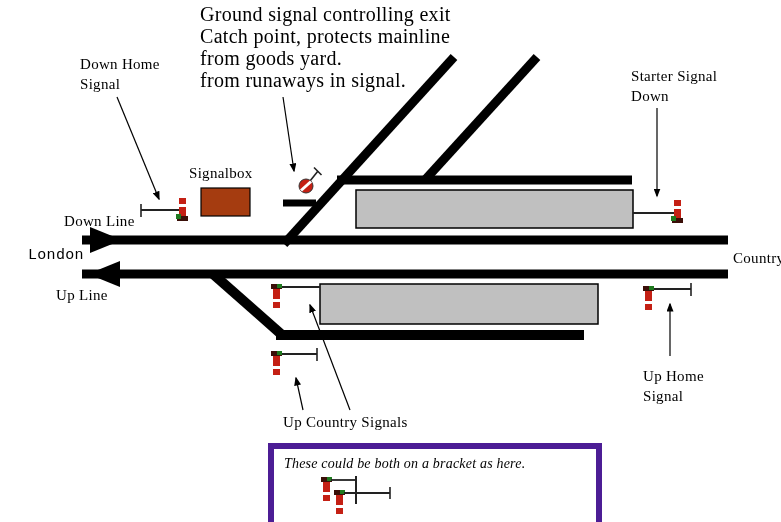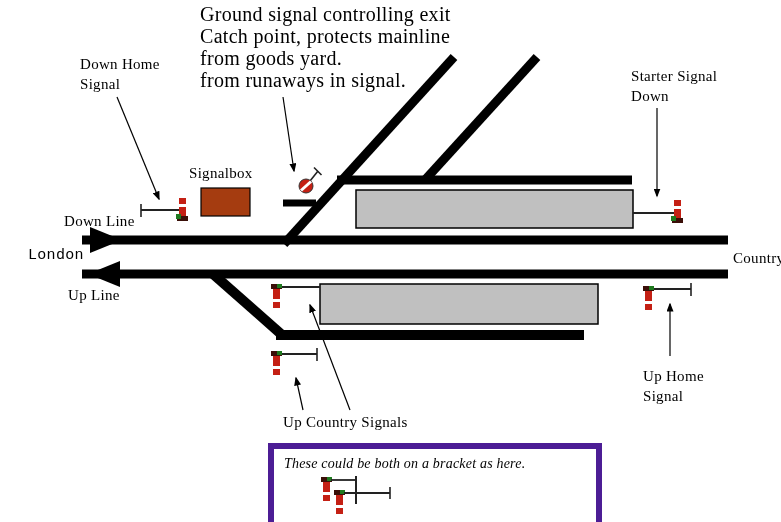--- a/index.html
+++ b/index.html
@@ -131,21 +131,21 @@
     <div>Down Home</div>
     <div>Signal</div>
   </div>
 
   <div class="lbl" style="left:189px; top:163px;">Signalbox</div>
 
   <div class="lbl" style="left:64px; top:211px;">Down Line</div>
 
   <div class="lbl" style="left:28px; top:246px;font-family:Liberation Mono, monospace;">London</div>
 
-  <div class="lbl" style="left:68px; top:285px;text-align:right;">Up Line</div>
+  <div class="lbl" style="left:56px; top:285px;text-align:right;">Up Line</div>
 
   <div class="lbl two-line" style="left:631px; top:66px;">
     <div>Starter Signal</div>
     <div>Down</div>
   </div>
 
   <div class="lbl" style="left:712px; top:248px;margin-left:21px;">Country</div>
 
   <div class="lbl" style="left:283px; top:412px;">Up Country Signals</div>
 

